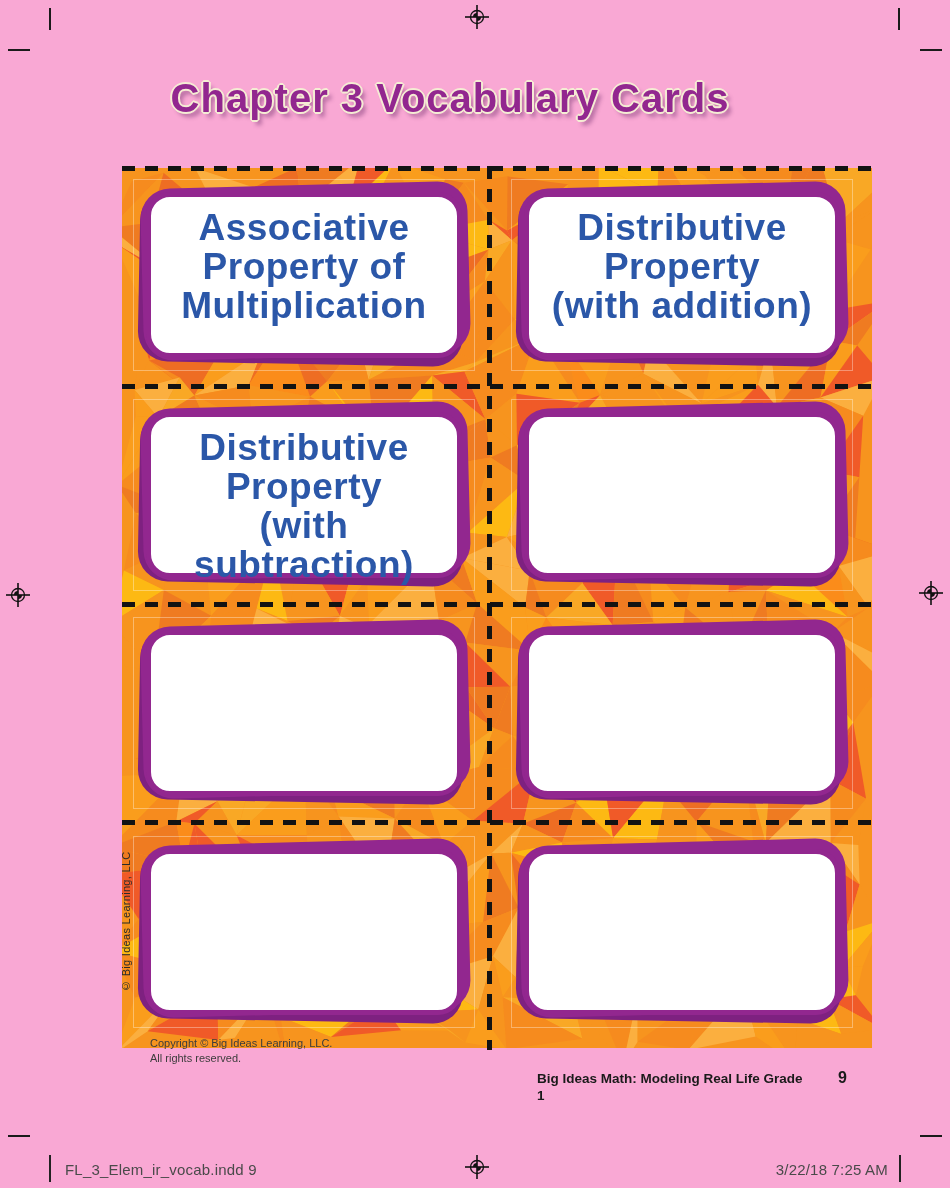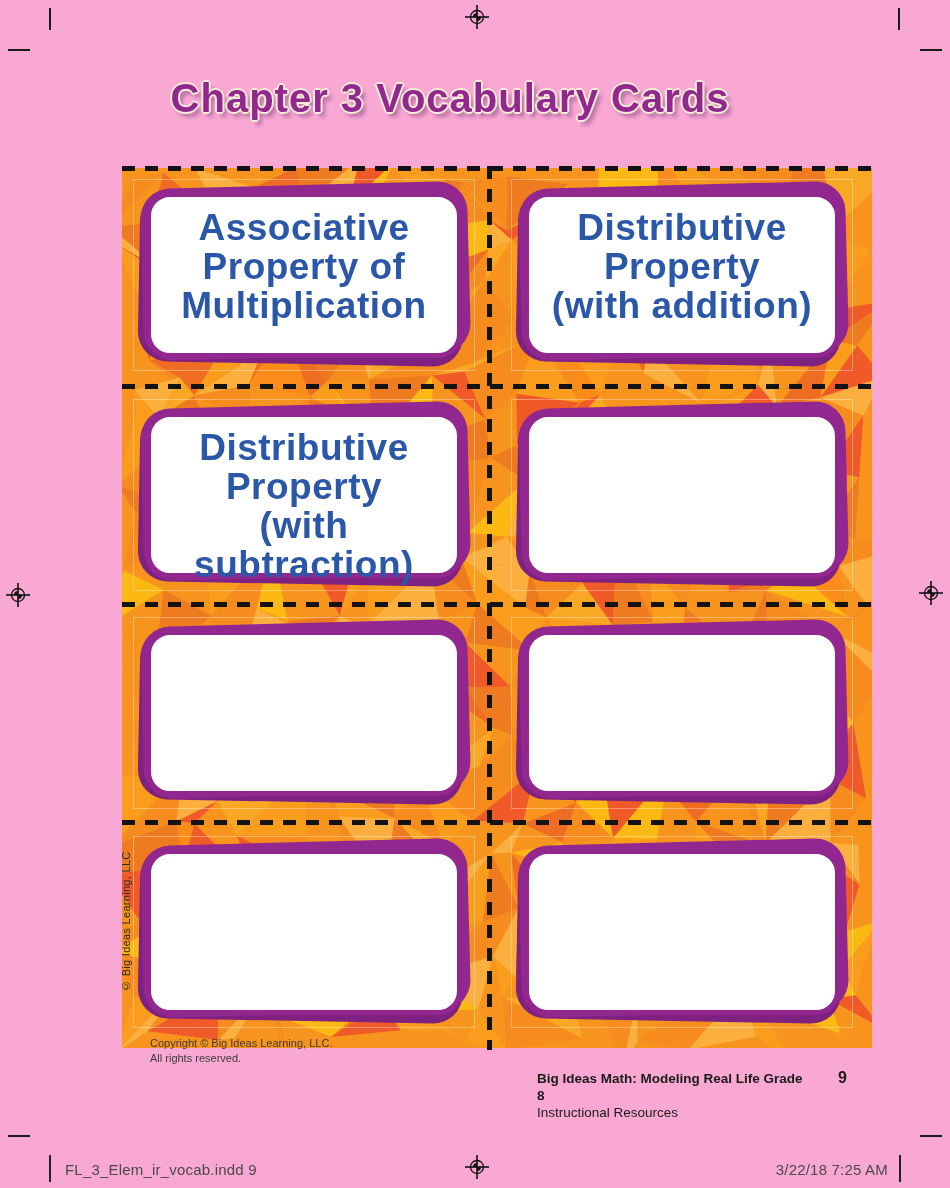--- a/index.html
+++ b/index.html
@@ -900,22 +900,21 @@
     <div class="card-text"></div>
   </div>
 
   <div id="side-note">© Big Ideas Learning, LLC</div>
 
   <div id="footer-left">
     <div>Copyright © Big Ideas Learning, LLC.</div>
     <div>All rights reserved.</div>
   </div>
   <div id="footer-right">
-    <div class="bold">Big Ideas Math: Modeling Real Life Grade 8</div>
-    <div>Instructional Resources</div>
+    <div class="bold">Big Ideas Math: Modeling Real Life Grade 1</div>
   </div>
   <div id="footer-page">9</div>
 
   <div class="pstrip-bar" style="left:49px;"></div>
   <div class="pstrip-bar" style="left:899px;"></div>
   <div id="pstrip-file">FL_3_Elem_ir_vocab.indd   9</div>
   <div id="pstrip-date">3/22/18   7:25 AM</div>
 
 </div>
 

